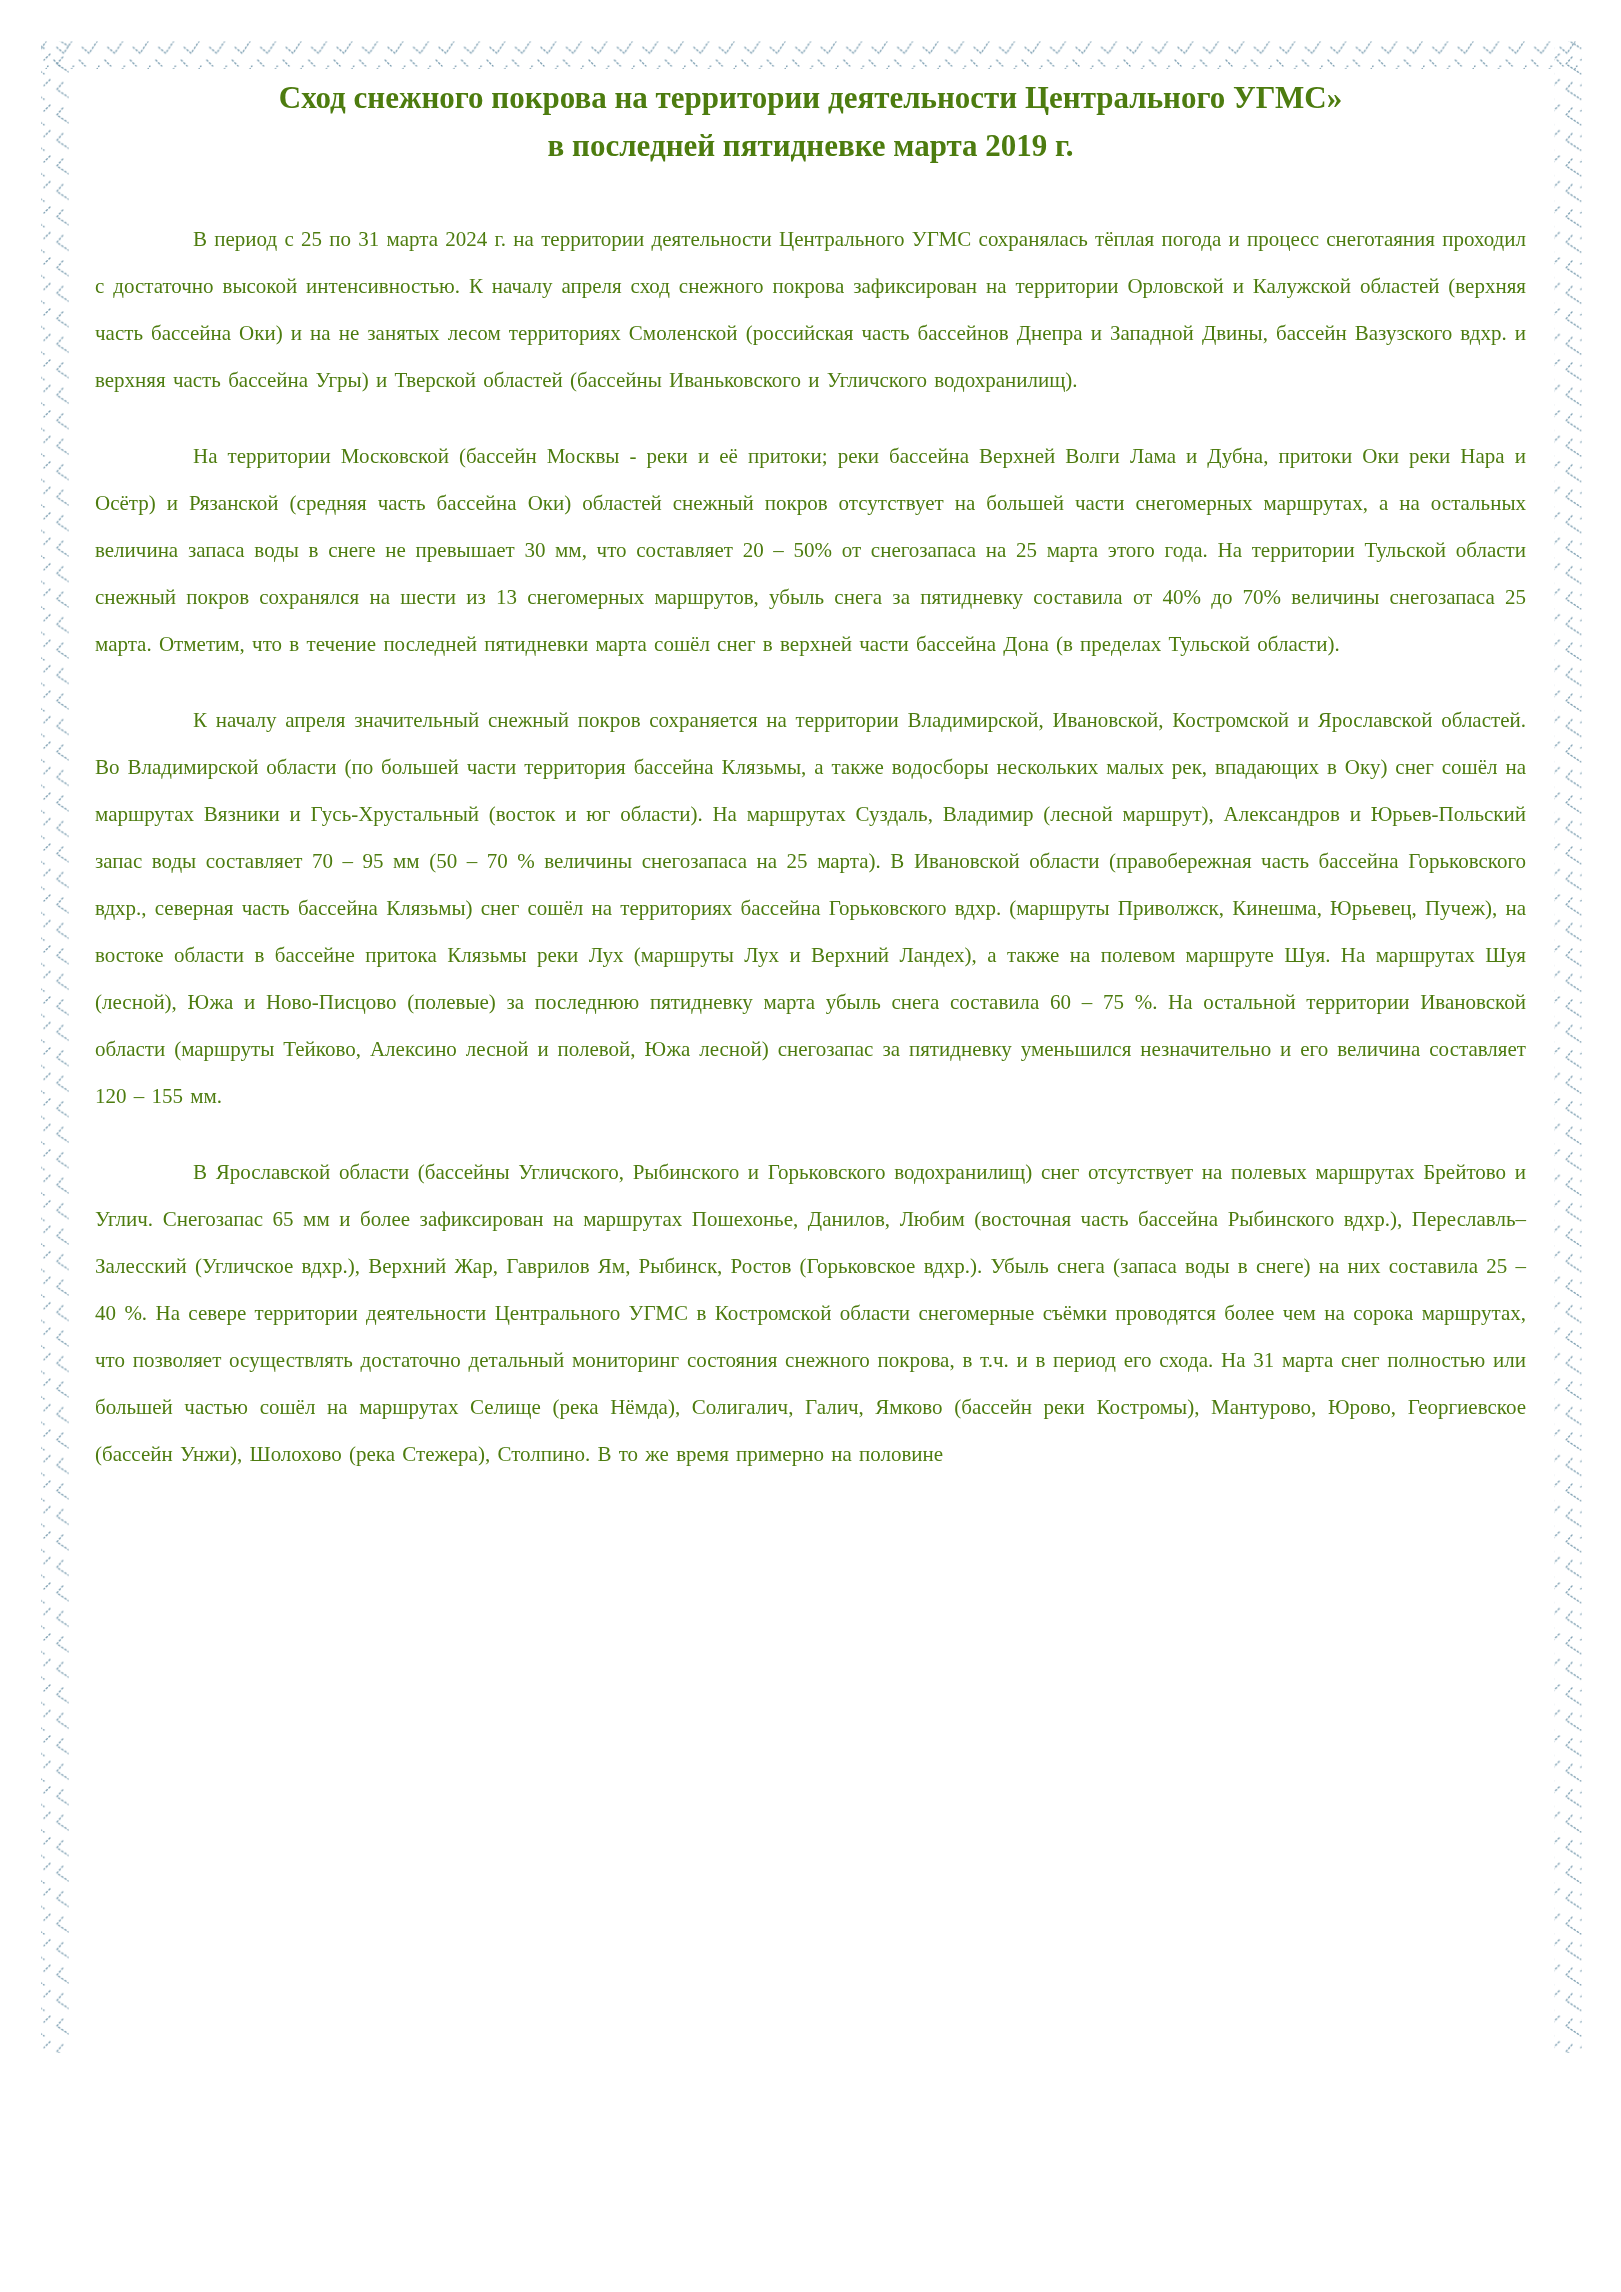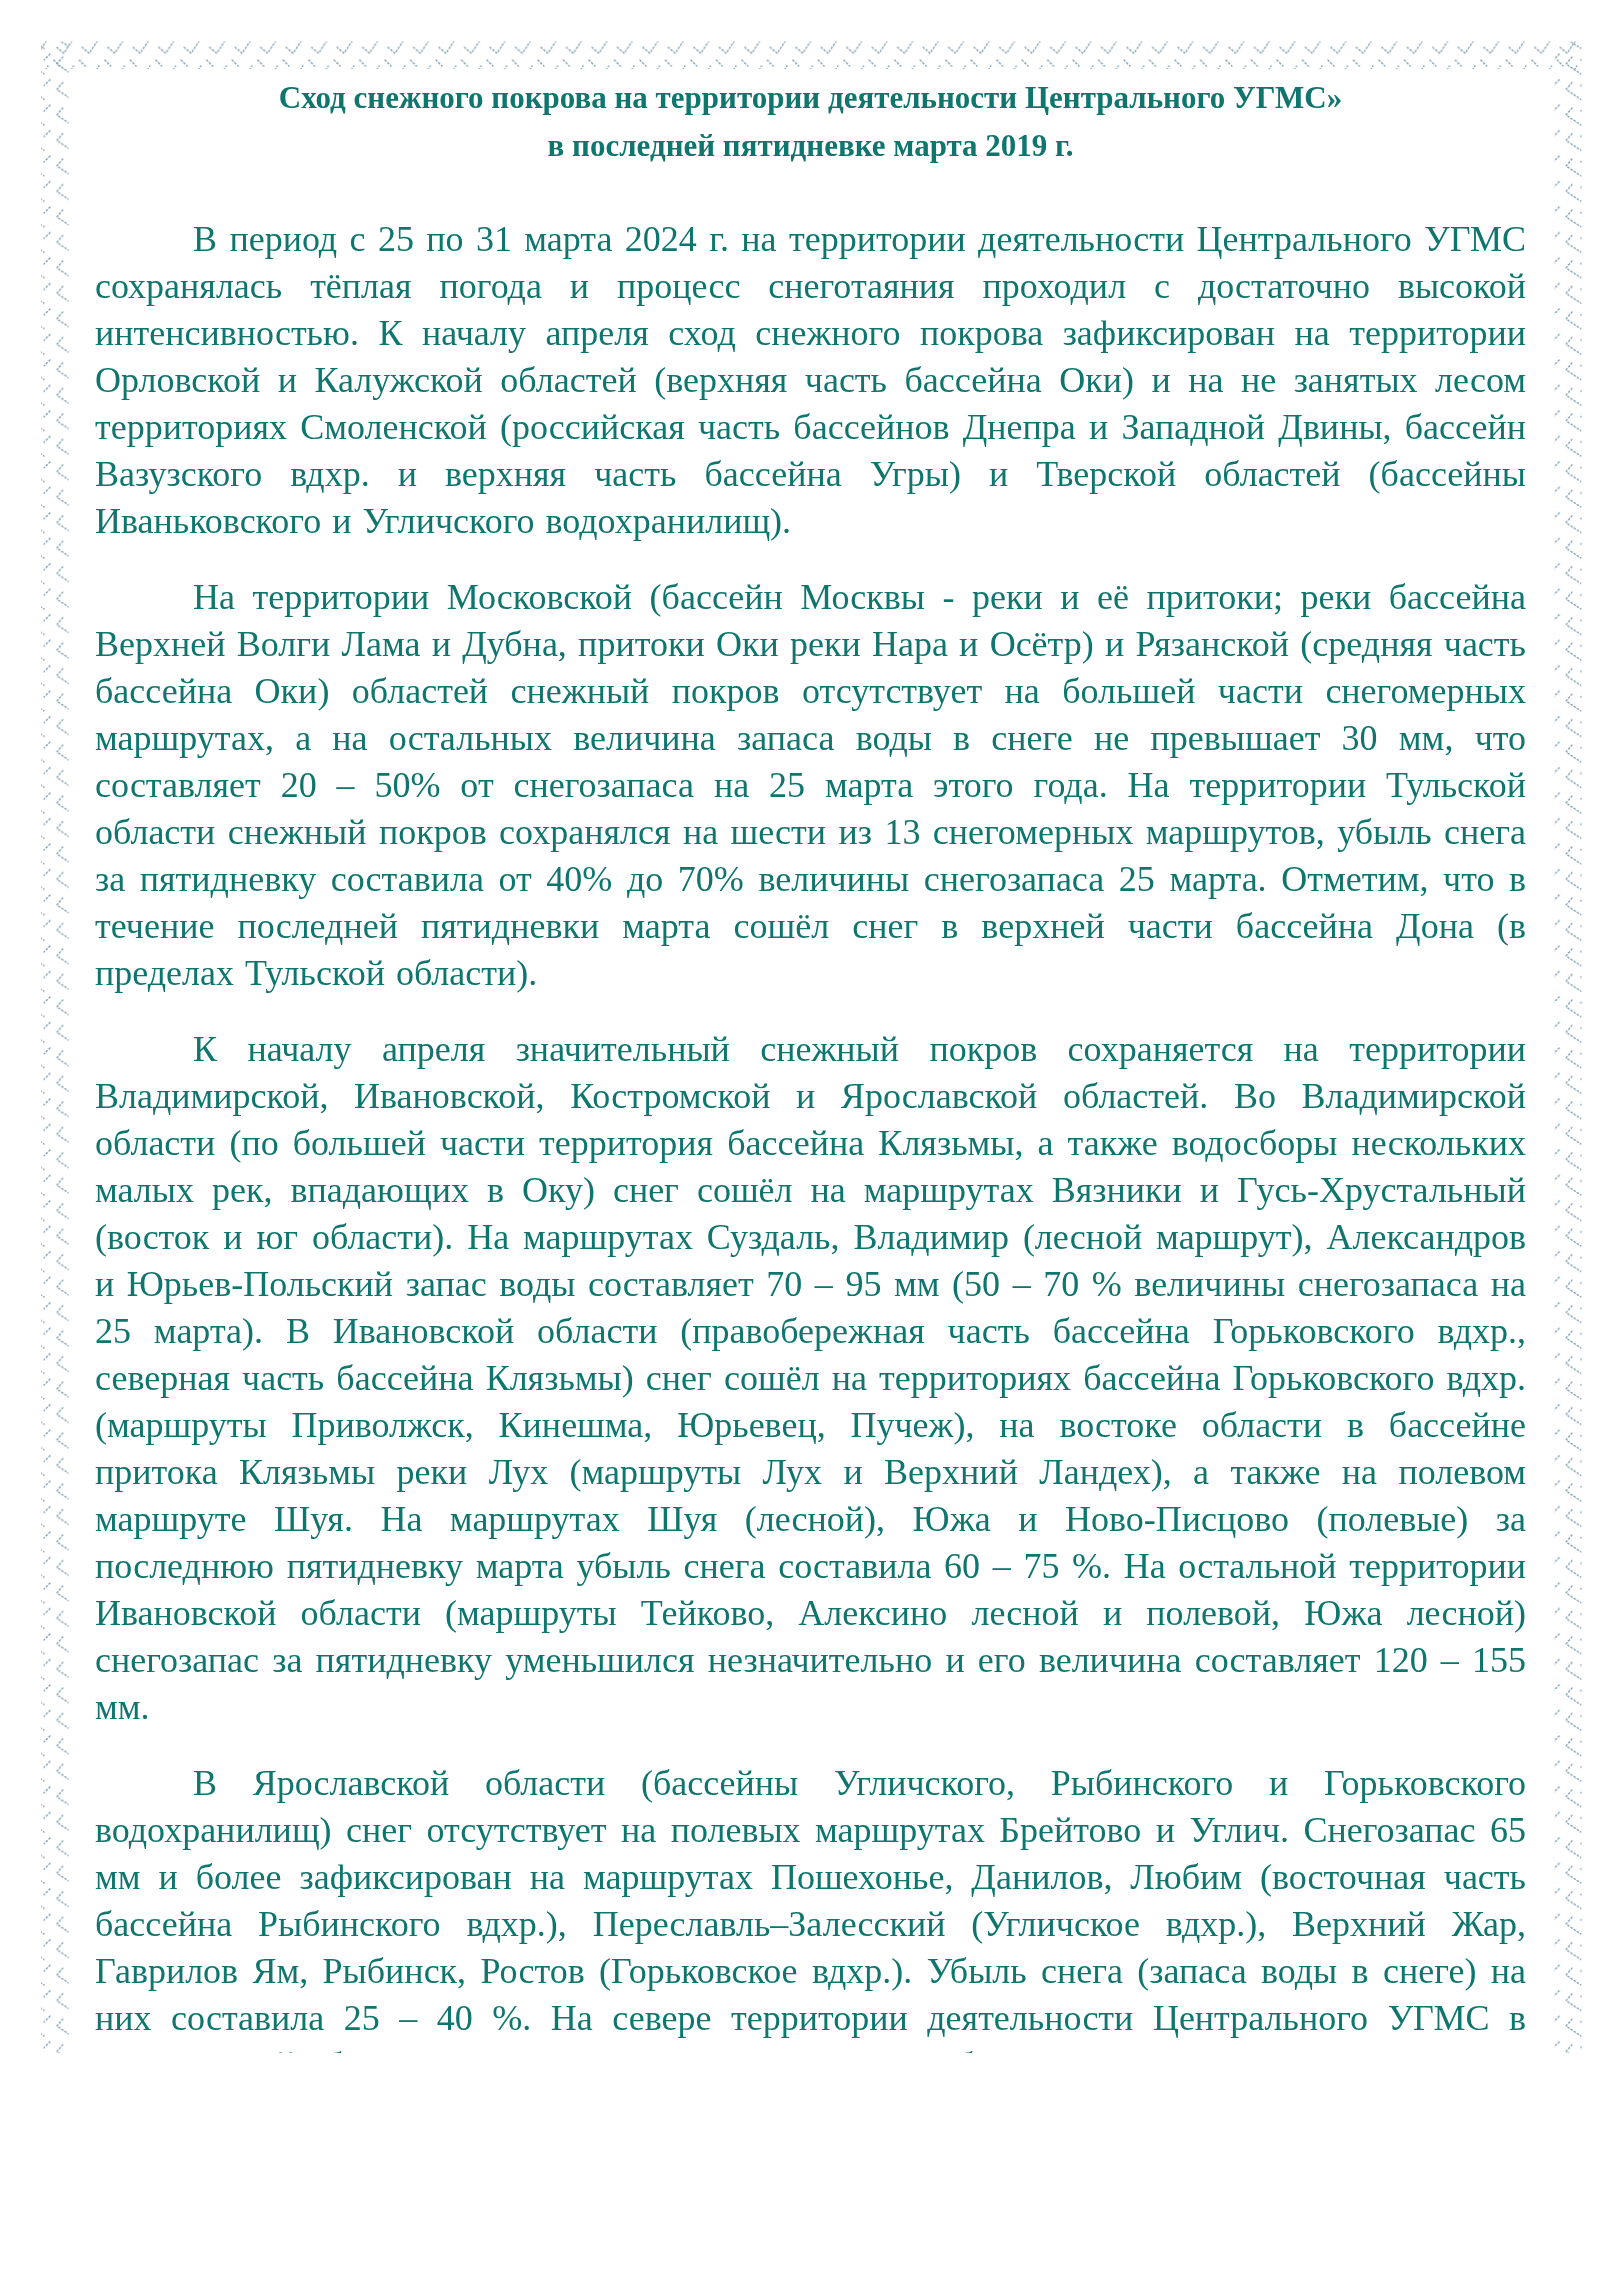--- a/index.html
+++ b/index.html
@@ -1,21 +1,21 @@
 <!DOCTYPE html>
 <html lang="ru"><head>
 <meta charset="utf-8">
 <style>
   html, body { margin: 0; padding: 0; background: #ffffff; }
   .page {
     position: relative;
     width: 1621px;
     height: 2053px;
     background: #ffffff;
-    color: #0f766e;
+    color: #4d7c0f;
     font-family: "Liberation Serif", "DejaVu Serif", serif;
     overflow: hidden;
   }
   .border-svg {
     position: absolute;
     left: 0; top: 0;
     pointer-events: none;
   }
   .content {
     position: absolute;
@@ -25,21 +25,21 @@
   }
   .doc-title {
     font-size: 31px;
     font-weight: bold;
     text-align: center;
     line-height: 48px;
     margin: 0 0 46px 0;
   }
   .title-line { display: block; }
   .doc-body .para {
-    font-size: 36px;
+    font-size: 21px;
     line-height: 47px;
     text-align: justify;
     text-indent: 98px;
     margin: 4px 0 29px 0;
     word-spacing: 2px;
   }
 </style>
 </head>
 <body>
 

